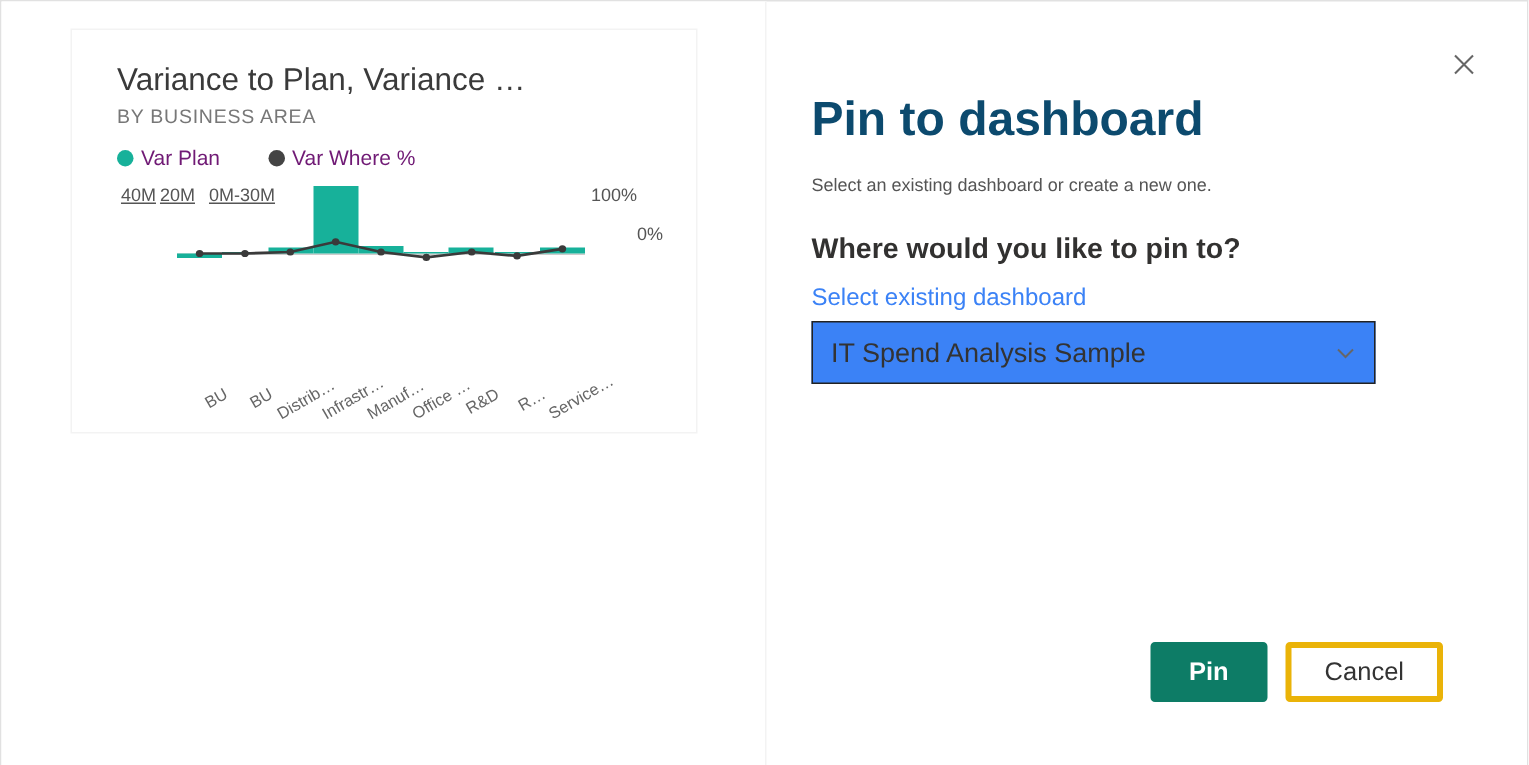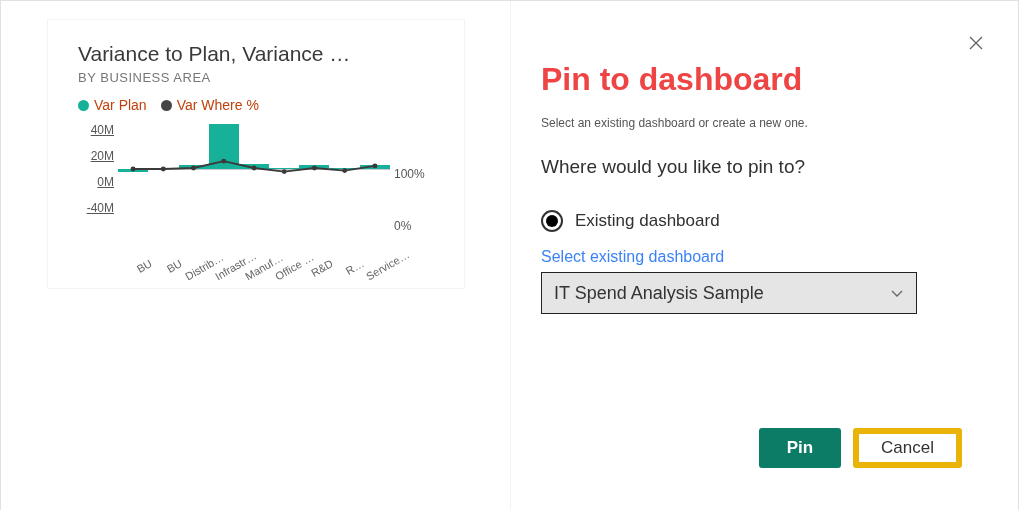--- a/index.html
+++ b/index.html
@@ -42,58 +42,57 @@
     }
     .tile-subtitle {
       font-size: 13px;
       letter-spacing: 0.5px;
       color: #777;
       margin-top: 4px;
       text-transform: uppercase;
     }
     .legend {
       display: flex;
-      gap: 14px;
+      gap: 32px;
       margin: 12px 0 4px 0;
       font-size: 14px;
-      color: #c2410c;
+      color: #701a75;
     }
     .legend-item { display: flex; align-items: center; gap: 5px; }
     .swatch {
       width: 11px; height: 11px;
       border-radius: 50%;
       display: inline-block;
     }
     .swatch.teal { background: #17b19a; }
     .swatch.dark { background: #444; }
 
     .chart-wrap {
       position: relative;
       display: flex;
       height: 140px;
     }
     .yaxis-left {
       width: 40px;
       display: flex;
-      flex-direction: column;
+      flex-direction: row;
       font-size: 12px;
       color: #555;
       text-align: right;
       padding-right: 4px;
       text-decoration: underline;
     }
     .yaxis-left .tick { flex: 0 0 26px; line-height: 26px; }
     .yaxis-right {
       width: 44px;
       display: flex;
-      flex-direction: column;
+      flex-direction: row;
       font-size: 12px;
       color: #555;
       padding-left: 4px;
-      margin-top: 44px;
     }
     .yaxis-right .tick { flex:0 0 26px; line-height:26px; }
     .yaxis-right .tick.low { margin-top: 26px; }
 
     .plot {
       position: relative;
       flex: 1;
       height: 120px;
     }
     .baseline {
@@ -154,32 +153,32 @@
       background: none; border: none;
       cursor: pointer;
       color: #666;
       font-size: 18px;
       line-height: 1;
       display: flex; align-items: center; justify-content: center;
     }
     .h1 {
       font-size: 32px;
       font-weight: 600;
-      color: #ef4444;
+      color: #0c4a6e;
       margin-bottom: 18px;
     }
     .subtext {
       font-size: 12px;
       color: #555;
       margin-bottom: 26px;
     }
     .q {
       font-size: 19px;
-      font-weight: 400;
-      margin-bottom: 32px;
+      font-weight: 700;
+      margin-bottom: 12px;
     }
     .radio-row {
       display: flex;
       align-items: center;
       gap: 12px;
       font-size: 17px;
       margin-bottom: 16px;
       cursor: pointer;
     }
     .radio {
@@ -205,40 +204,40 @@
       width: 376px;
       height: 42px;
       border: 1px solid #222;
       display: flex;
       align-items: center;
       justify-content: space-between;
       padding: 0 12px;
       font-size: 18px;
       color: #333;
       cursor: pointer;
-      background: #e5e5e5;
+      background: #3b82f6;
     }
     .chevron {
       width: 14px; height: 14px;
     }
 
     .footer {
       position: absolute;
       right: 56px;
       bottom: 42px;
       display: flex;
       gap: 12px;
     }
     .btn {
       height: 40px;
       padding: 0 22px;
       font-size: 17px;
       border-radius: 3px;
       cursor: pointer;
-      border: 6px solid #eab308;
+      border: 4px solid #eab308;
       background: #fff;
       color: #333;
     }
     .btn.primary {
       background: #0d7c66;
       border-color: #0d7c66;
       color: #fff;
       font-weight: 600;
     }
   </style>
@@ -261,21 +260,21 @@
           <span class="swatch dark"></span>
           <span>Var Where %</span>
         </div>
       </div>
 
       <div class="chart-wrap">
         <div class="yaxis-left">
           <div class="tick">40M</div>
           <div class="tick">20M</div>
           <div class="tick">0M</div>
-          <div class="tick">-40M</div>
+          <div class="tick">-30M</div>
         </div>
 
         <div class="plot">
           <div class="baseline"></div>
           <div class="bars" id="bars">
               <div class="bar" style="margin-top: 52px; height: 2.6px;"></div>
               <div class="bar" style="margin-top: 50.7px; height: 1.3px;"></div>
               <div class="bar" style="margin-top: 48.1px; height: 3.9px;"></div>
               <div class="bar" style="margin-top: 6.5px; height: 45.5px;"></div>
               <div class="bar" style="margin-top: 46.8px; height: 5.2px;"></div>
@@ -323,26 +322,20 @@
       <svg width="14" height="14" viewBox="0 0 14 14">
           <path d="M1 1 L13 13 M13 1 L1 13" stroke="#666" stroke-width="1.4" fill="none"></path>
         </svg>
     </button>
 
     <div class="h1">Pin to dashboard</div>
     <div class="subtext">Select an existing dashboard or create a new one.</div>
 
     <div class="q">Where would you like to pin to?</div>
 
-    <div class="radio-row">
-      <span class="radio">
-          <span class="dot"></span>
-        </span>
-      <span>Existing dashboard</span>
-    </div>
 
 
     <div class="field-label">Select existing dashboard</div>
     <div class="select">
       <span>IT Spend Analysis Sample</span>
       <svg class="chevron" viewBox="0 0 14 14">
           <path d="M2 5 L7 10 L12 5" stroke="#666" stroke-width="1.3" fill="none"></path>
         </svg>
     </div>
 

